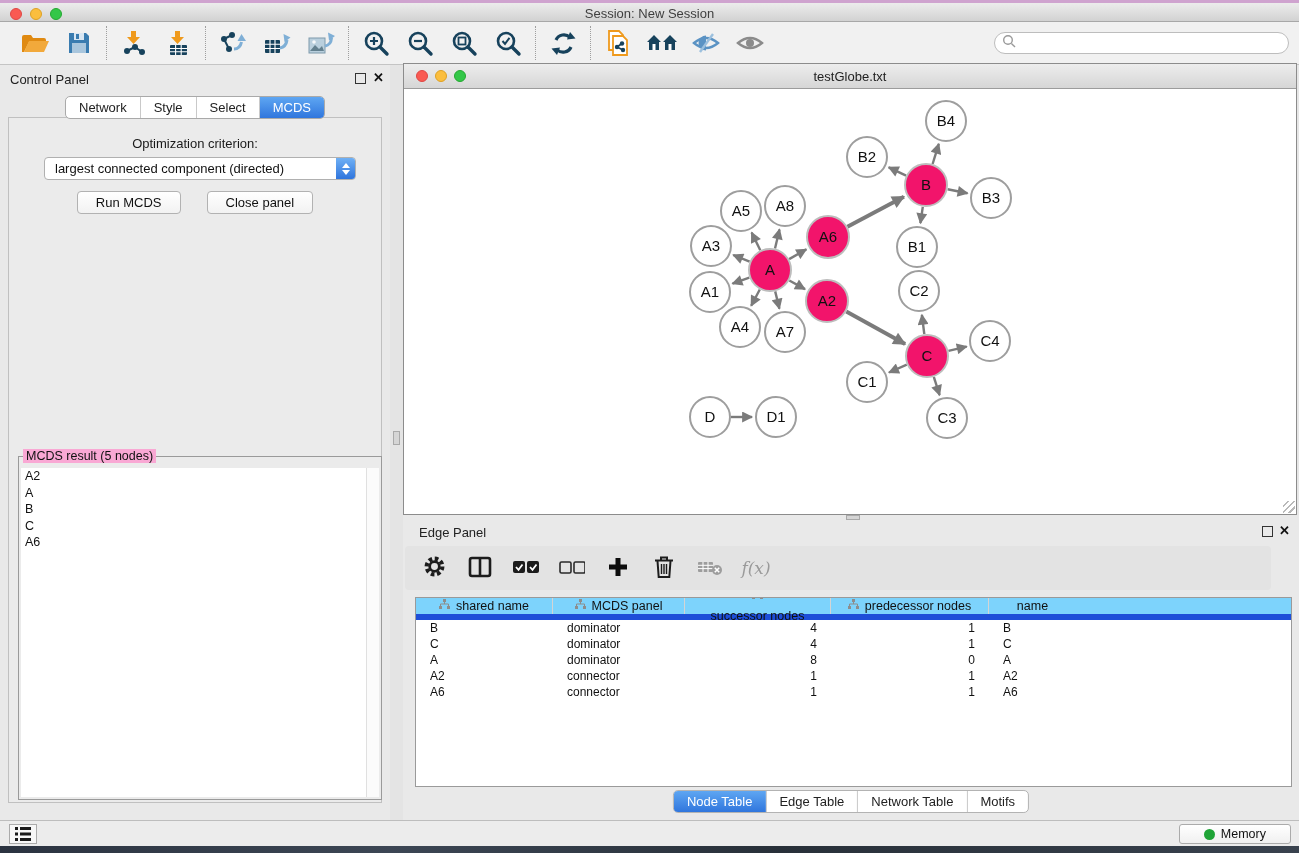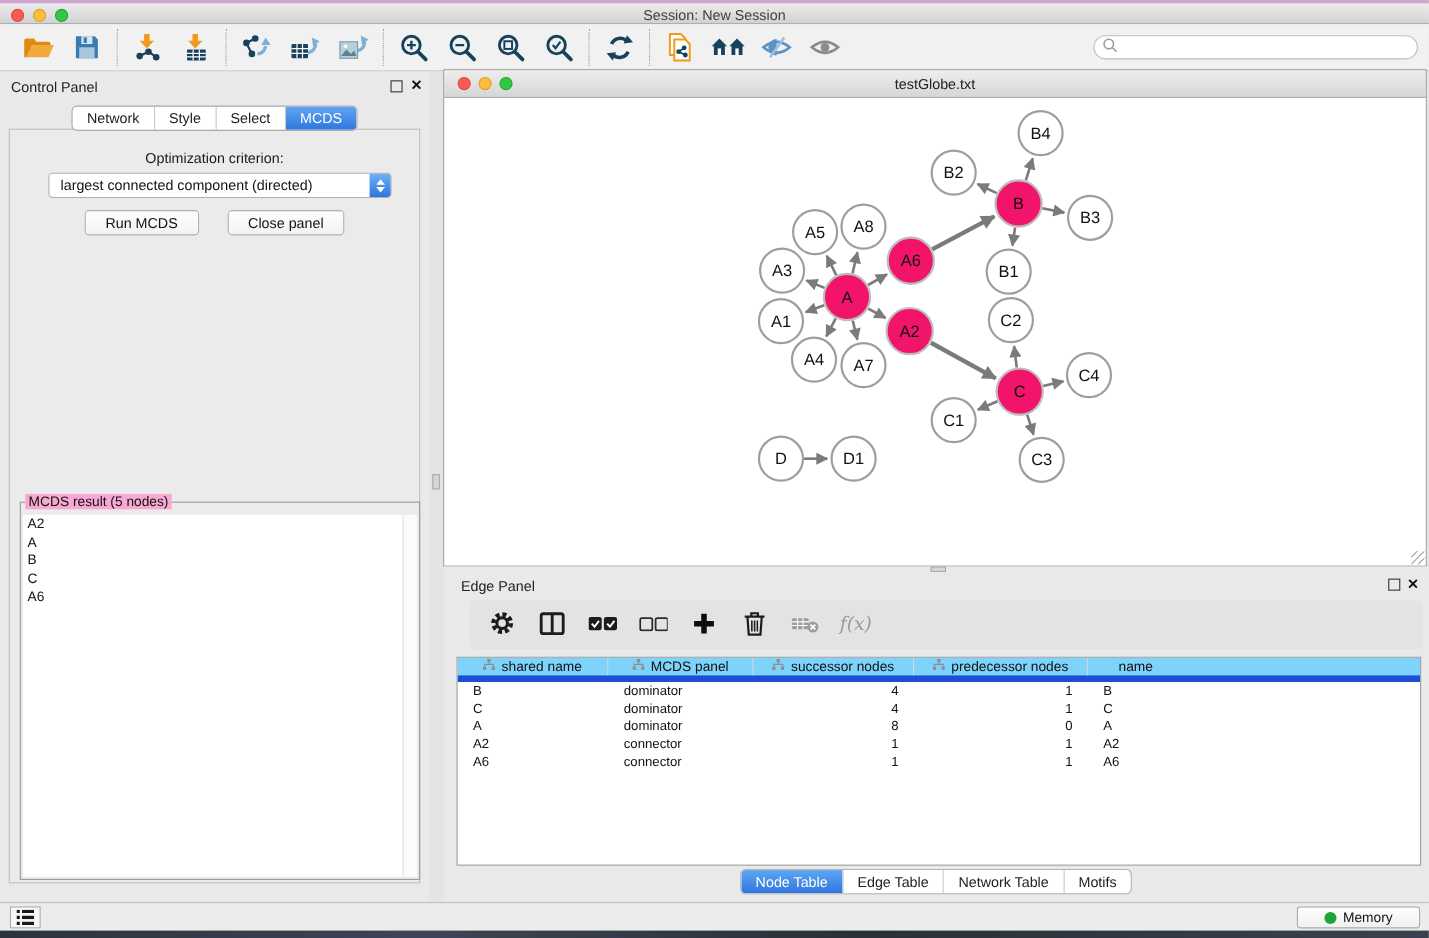--- a/index.html
+++ b/index.html
@@ -96,21 +96,21 @@
   .nw-titlebar .tl.red { left:12px; } .nw-titlebar .tl.yellow { left:31px; } .nw-titlebar .tl.green { left:50px; }
   .nw-title { position:absolute; left:0; right:0; top:5px; text-align:center; font-size:13px; color:#222; }
   .nw-canvas { position:absolute; left:0; top:25px; width:892px; height:425px; background:#fff; }
   .nw-grip { position:absolute; right:1px; bottom:1px; width:12px; height:12px;
     background:repeating-linear-gradient(135deg, transparent 0 3px, #b9b9b9 3px 4.5px); cursor:nwse-resize; }
 
   
   .table-panel { position:absolute; left:403px; top:515px; width:896px; height:305px; background:#e9e9e9; }
   .tp-title { position:absolute; left:16px; top:10px; font-size:13px; color:#222; }
   .tp-float { right:26px; top:11px; } .tp-close { right:9px; top:8px; }
-  .tp-toolbar { position:absolute; left:24px; top:31px; width:866px; height:44px;
+  .tp-toolbar { position:absolute; left:2px; top:31px; width:866px; height:44px;
     background:#e3e3e3; border-radius:4px; display:flex; align-items:center; gap:16px; padding-left:14px; }
   .tp-btn { background:transparent; border:none; width:30px; height:30px;
     display:flex; align-items:center; justify-content:center; cursor:pointer; }
   .tp-btn.disabled { cursor:default; }
   .fx-text { font-family:"DejaVu Serif", serif; font-style:italic; font-size:17px; color:#9a9a9a; }
   .data-table { position:absolute; left:12px; top:82px; width:877px; height:190px;
     background:#fff; border:1px solid #9a9a9a; overflow:hidden; }
   .dt-header { display:flex; height:22px; background:#7dd3fc; border-bottom:6px solid #1d4ed8; }
   .dt-hcell { display:flex; align-items:center; justify-content:center; gap:6px;
     font-size:12.5px; color:#111; border-right:1px solid #d4d4d4; height:100%; }
@@ -583,21 +583,21 @@
           <span><svg width="11" height="11" viewBox="0 0 11 11">
               <g fill="#8d8d8d">
                 <rect x="4" y="0" width="3" height="3"></rect>
                 <rect x="0" y="7" width="3" height="3"></rect>
                 <rect x="8" y="7" width="3" height="3"></rect>
               </g>
               <path d="M5.5 3 v2 M1.5 7 V5 h8 v2" stroke="#8d8d8d" fill="none"></path>
             </svg></span>
           <span>MCDS panel</span>
         </div>
-        <div class="dt-hcell" style="width: 146px;">
+        <div class="dt-hcell" style="width: 146px; flex-direction: column;">
           <span><svg width="11" height="11" viewBox="0 0 11 11">
               <g fill="#8d8d8d">
                 <rect x="4" y="0" width="3" height="3"></rect>
                 <rect x="0" y="7" width="3" height="3"></rect>
                 <rect x="8" y="7" width="3" height="3"></rect>
               </g>
               <path d="M5.5 3 v2 M1.5 7 V5 h8 v2" stroke="#8d8d8d" fill="none"></path>
             </svg></span>
           <span>successor nodes</span>
         </div>

